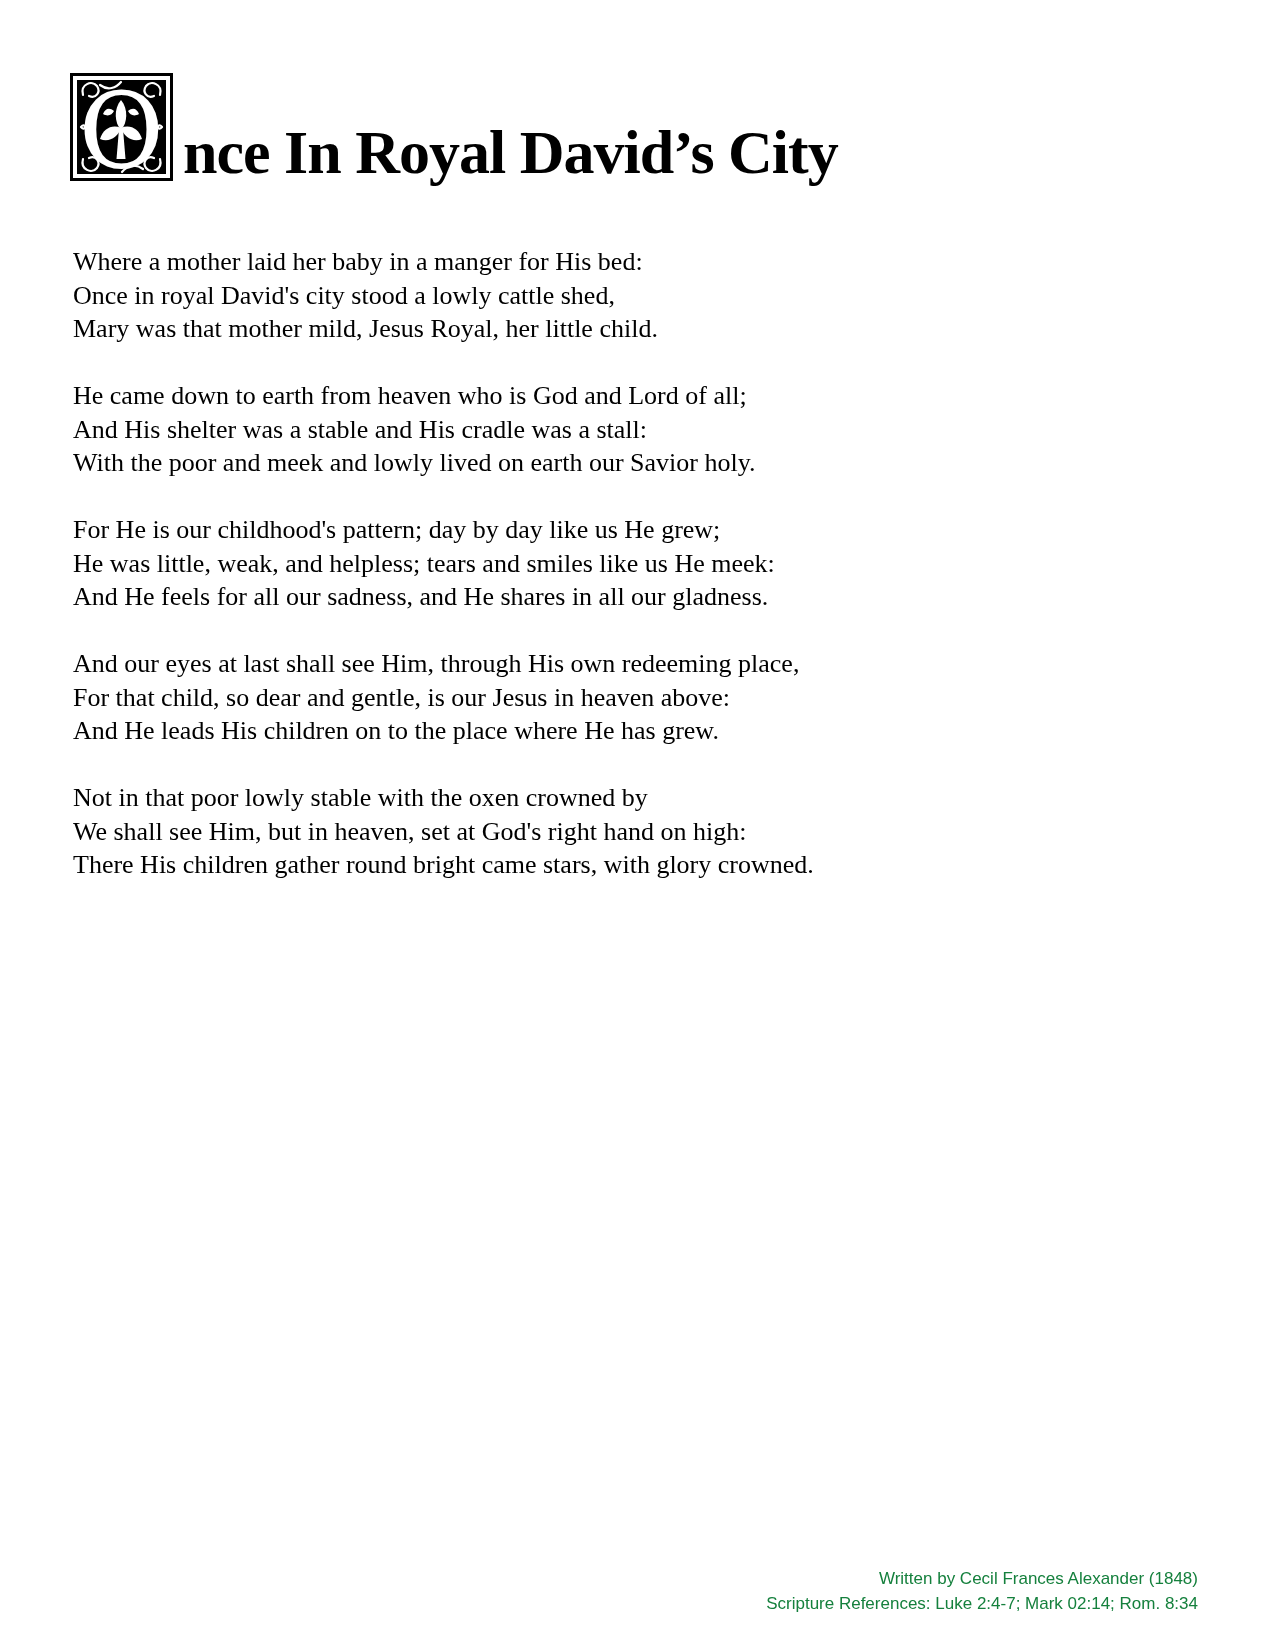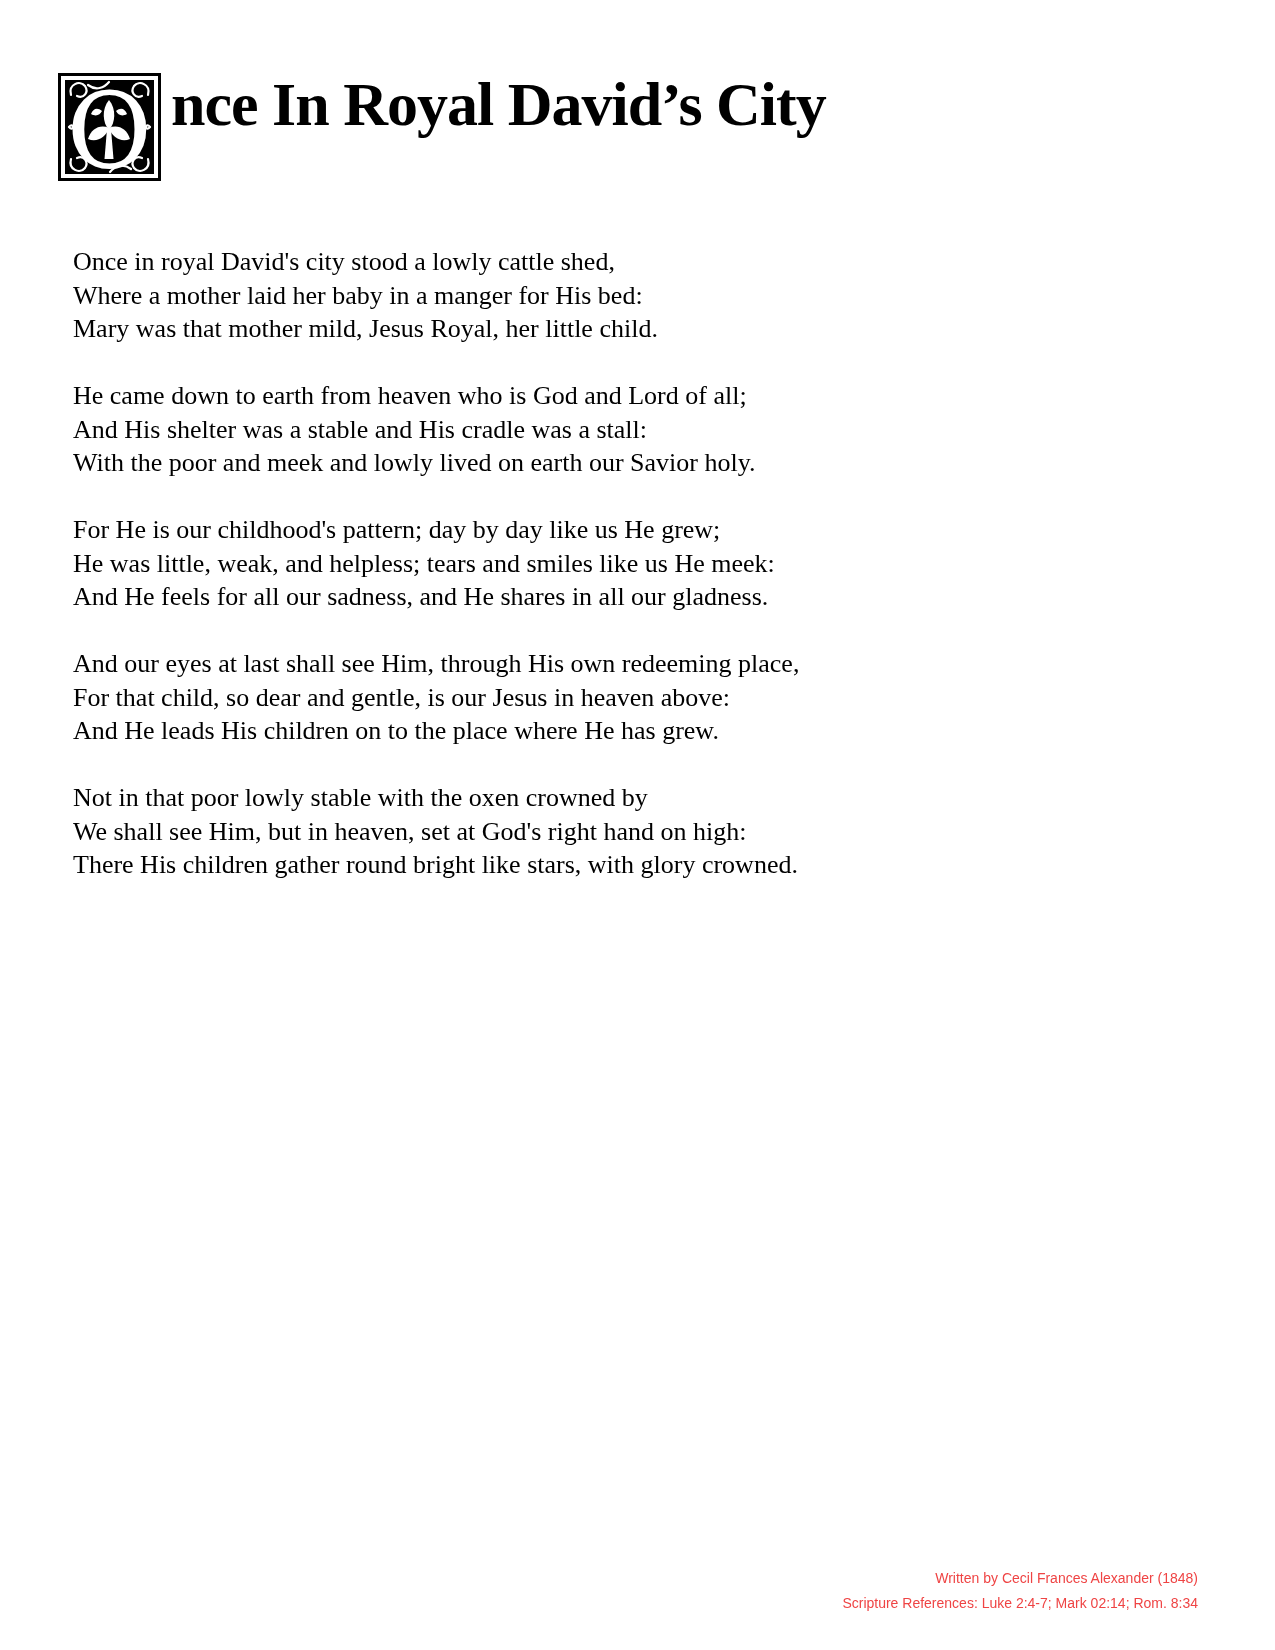--- a/index.html
+++ b/index.html
@@ -13,22 +13,23 @@
     overflow: hidden;
   }
   .page {
     position: absolute;
     inset: 0;
     background: #ffffff;
   }
   .header {
     position: absolute;
     top: 73px;
-    left: 58px;
+    left: 70px;
     display: flex;
+    align-items: flex-end;
   }
   .drop-cap {
     width: 103px;
     height: 108px;
     flex: 0 0 auto;
   }
   .title {
     font-family: "Liberation Serif", serif;
     font-weight: bold;
     font-size: 62px;
@@ -49,23 +50,23 @@
   }
   .stanza {
     margin-bottom: 33.5px;
   }
   .footer {
     position: absolute;
     top: 1566px;
     right: 77px;
     text-align: right;
     font-family: "Liberation Sans", sans-serif;
-    font-size: 14px;
+    font-size: 17px;
     line-height: 25px;
-    color: #ef4444;
+    color: #15803d;
   }
 </style>
 </head>
 <body>
 
 <div class="page">
 
   <div class="header">
     <svg class="drop-cap" viewBox="0 0 103 108" xmlns="http://www.w3.org/2000/svg" aria-hidden="false">
 
@@ -93,43 +94,43 @@
         <path d="M49 56 L46.5 86 L55.5 86 L53 56 Z"></path>
         <path d="M44 38 C39 34 35 36 33 41 C38 44 42 42 44 38 Z"></path>
         <path d="M58 38 C63 34 67 36 69 41 C64 44 60 42 58 38 Z"></path>
       </g>
     </svg>
     <h1 class="title">nce In Royal David’s City</h1>
   </div>
 
   <div class="poem">
     <div class="stanza">
+      <div>Where a mother laid her baby in a manger for His bed:</div>
       <div>Once in royal David's city stood a lowly cattle shed,</div>
-      <div>Where a mother laid her baby in a manger for His bed:</div>
       <div>Mary was that mother mild, Jesus Royal, her little child.</div>
     </div>
     <div class="stanza">
       <div>He came down to earth from heaven who is God and Lord of all;</div>
       <div>And His shelter was a stable and His cradle was a stall:</div>
       <div>With the poor and meek and lowly lived on earth our Savior holy.</div>
     </div>
     <div class="stanza">
       <div>For He is our childhood's pattern; day by day like us He grew;</div>
       <div>He was little, weak, and helpless; tears and smiles like us He meek:</div>
       <div>And He feels for all our sadness, and He shares in all our gladness.</div>
     </div>
     <div class="stanza">
       <div>And our eyes at last shall see Him, through His own redeeming place,</div>
       <div>For that child, so dear and gentle, is our Jesus in heaven above:</div>
       <div>And He leads His children on to the place where He has grew.</div>
     </div>
     <div class="stanza">
       <div>Not in that poor lowly stable with the oxen crowned by</div>
       <div>We shall see Him, but in heaven, set at God's right hand on high:</div>
-      <div>There His children gather round bright like stars, with glory crowned.</div>
+      <div>There His children gather round bright came stars, with glory crowned.</div>
     </div>
   </div>
 
   <div class="footer">
     <div>Written by Cecil Frances Alexander (1848)</div>
     <div>Scripture References: Luke 2:4-7; Mark 02:14; Rom. 8:34</div>
   </div>
 
 </div>
 

